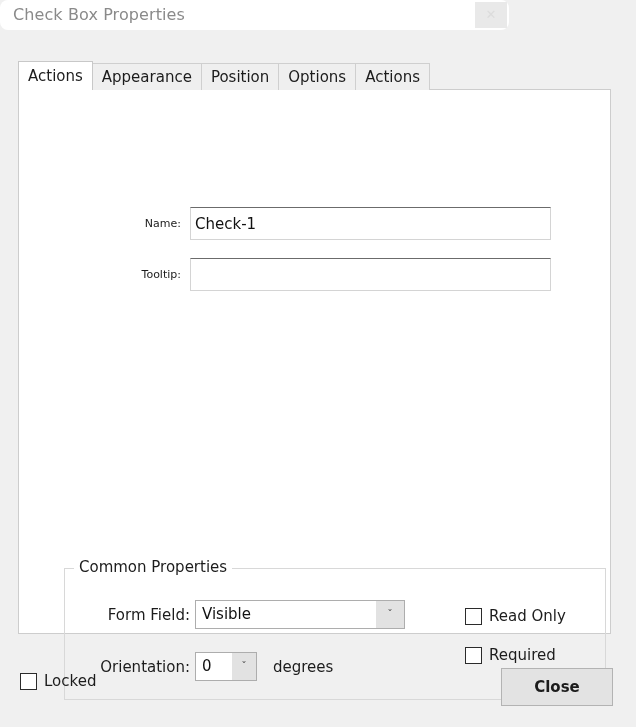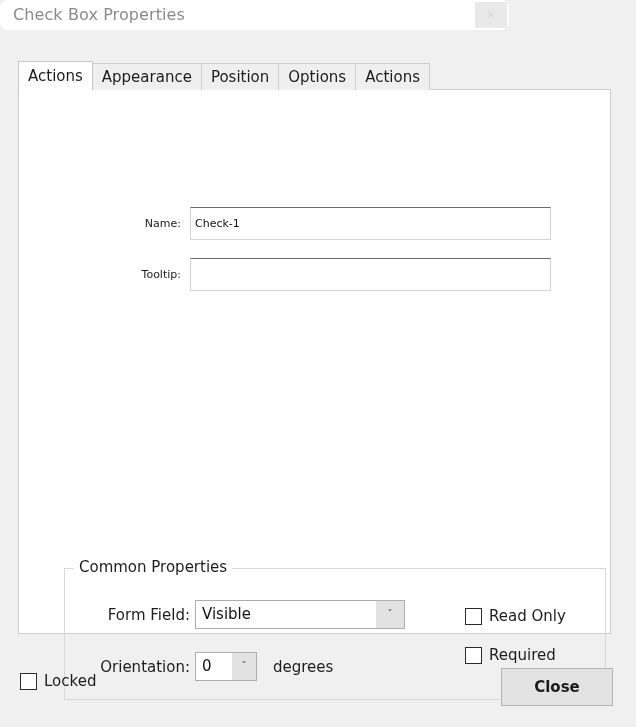--- a/index.html
+++ b/index.html
@@ -106,21 +106,21 @@
     color: #1c1c1c;
     text-align: right;
     white-space: nowrap;
   }
   .text-input {
     background: #ffffff;
     border: 1px solid #d4d4d4;
     border-top: 1px solid #6b6b6b;
     box-sizing: border-box;
     font-family: "DejaVu Sans", "Liberation Sans", sans-serif;
-    font-size: 11px;
+    font-size: 15px;
     color: #111111;
     padding: 0 4px;
     outline: none;
   }
 
   #row-name { left: 0px; top: 117px; width: 593px; }
   #row-tooltip { left: 0px; top: 168px; width: 593px; }
   .field-row .field-label { width: 162px; margin-right: 9px; }
   #name-input, #tooltip-input { width: 361px; height: 33px; }
 

